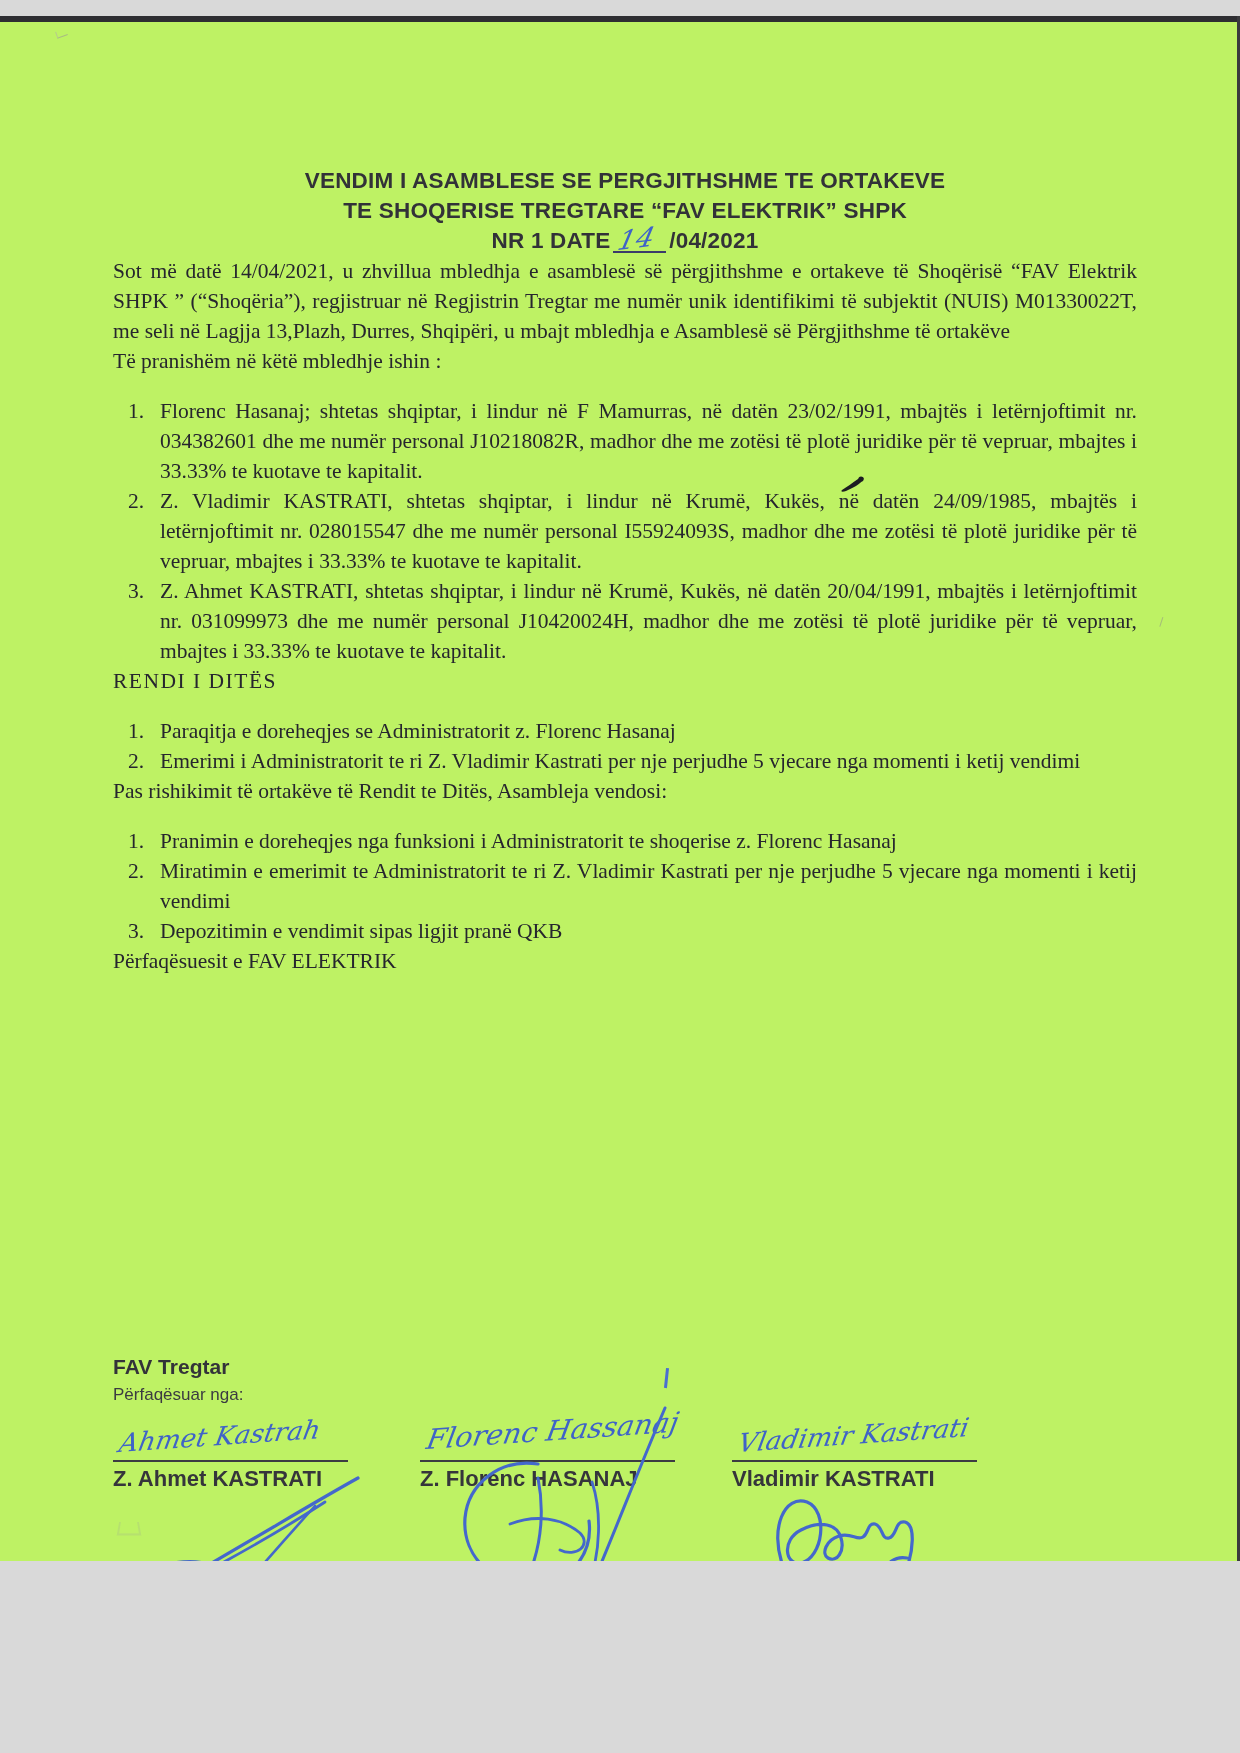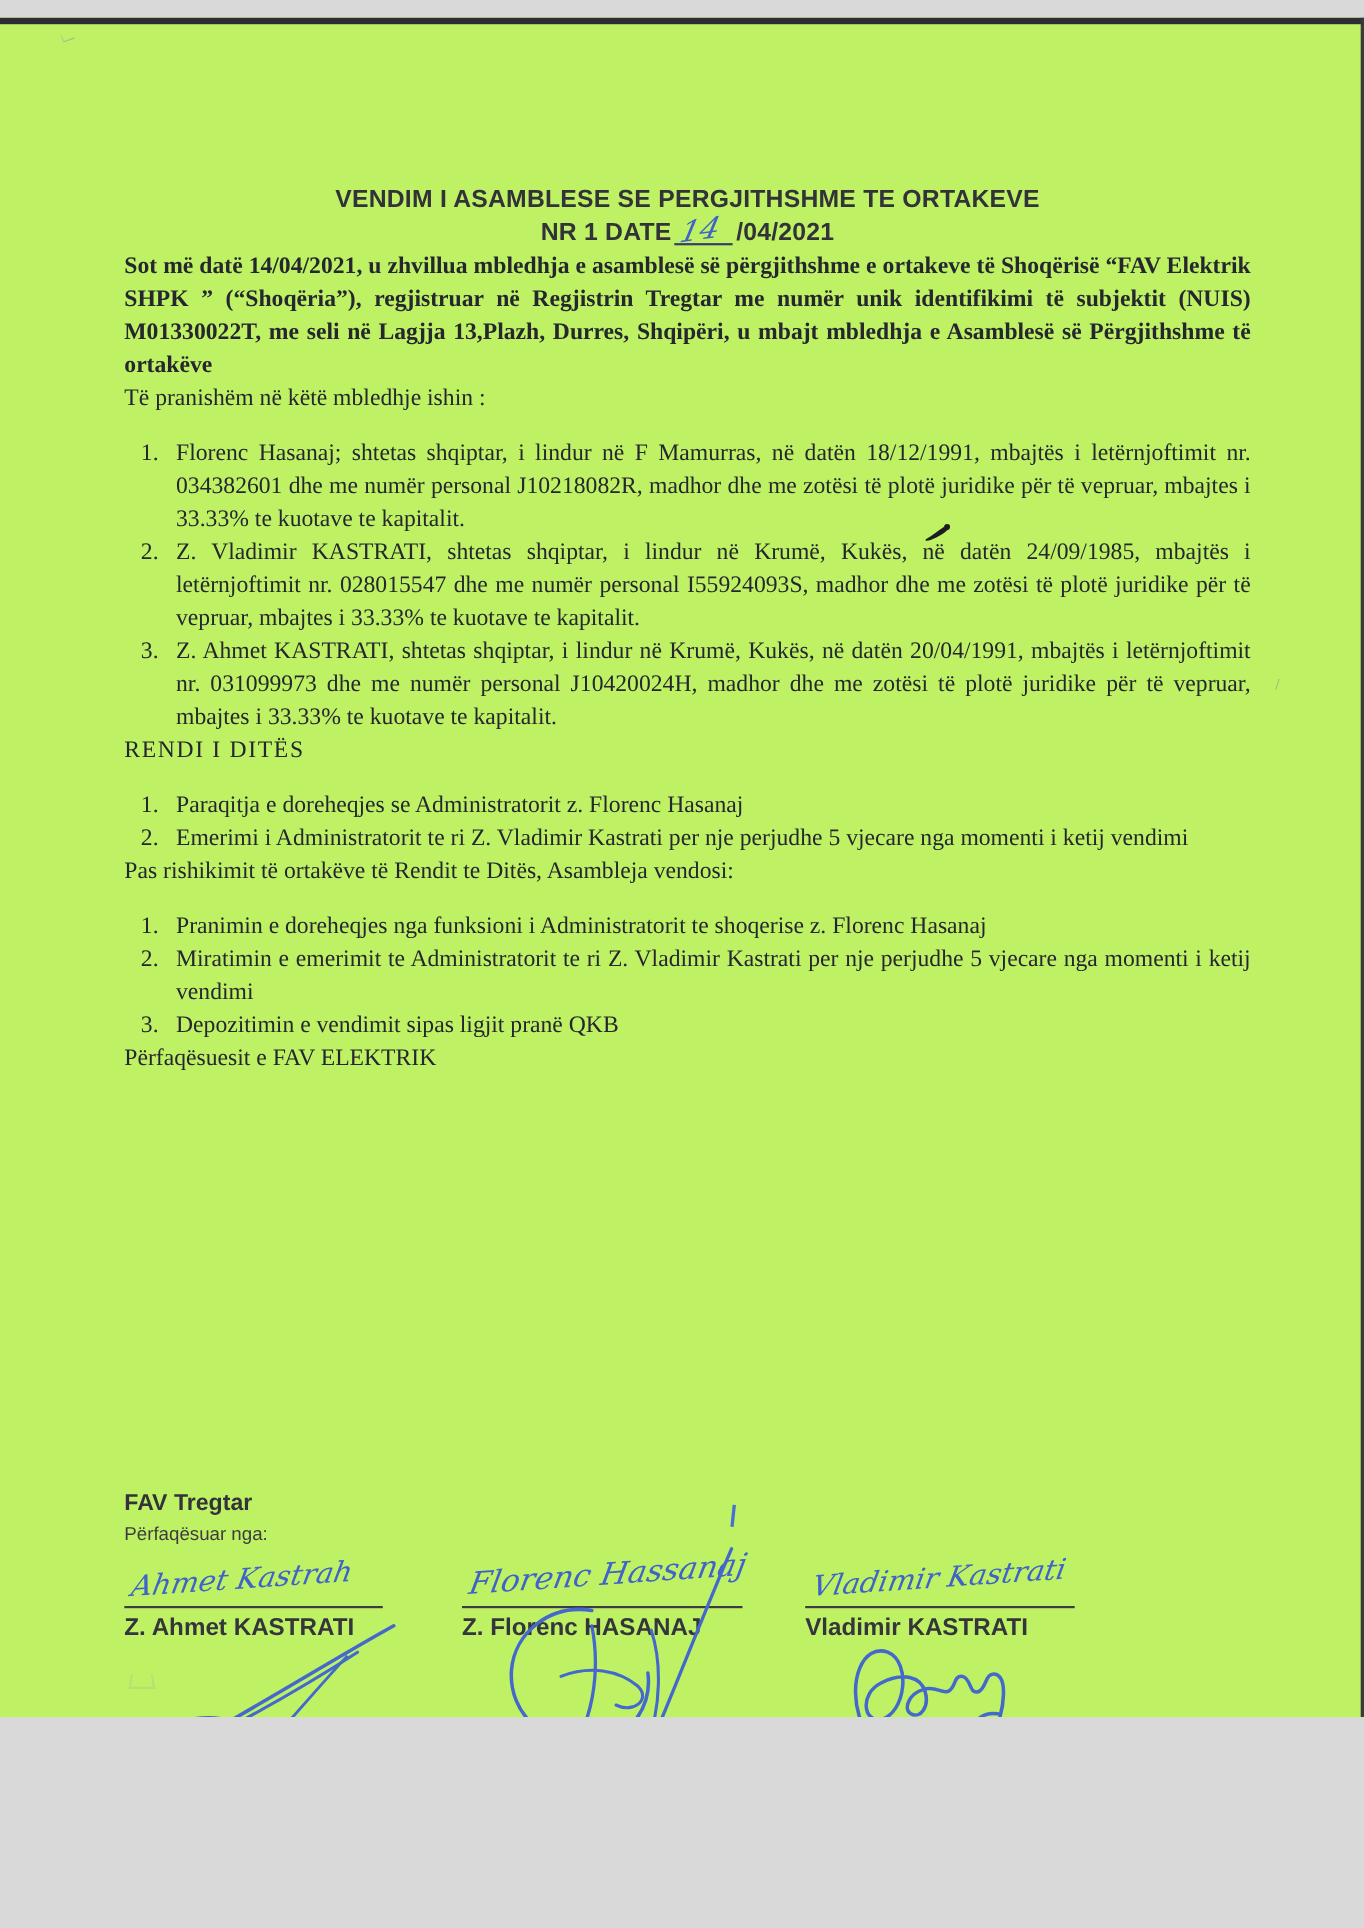--- a/index.html
+++ b/index.html
@@ -27,21 +27,21 @@
 
   .content{position:relative;padding:150px 103px 0 113px;}
 
   .title{font-family:"Liberation Sans",sans-serif;font-weight:bold;
     font-size:22.5px;line-height:30px;text-align:center;color:#323238;letter-spacing:.2px;}
   .date-hand{display:inline-block;border-bottom:2px solid #3b3b6a;padding:0 12px 1px 6px;margin:0 3px;line-height:18px;}
   .hand{color:#3f63c8;font-family:"DejaVu Serif",serif;font-style:italic;}
   .date-hand .hand{display:inline-block;font-size:27px;font-weight:normal;transform:skewX(-20deg) rotate(-8deg);}
 
   p.body{font-size:21.5px;line-height:30px;text-align:justify;margin:0;}
-  .intro{margin-top:13px;font-weight:bold;}
+  .intro{margin-top:13px;}
   .present-heading{margin-top:27px;text-align:left;}
   ol{list-style:none;margin:0;padding:0;}
   ol.doc-list{counter-reset:li;margin-top:20px;}
   ol.doc-list>li{counter-increment:li;position:relative;padding-left:47px;
     font-size:21.5px;line-height:30px;text-align:justify;}
   ol.doc-list>li::before{content:counter(li) ".";position:absolute;left:15px;top:0;}
   .caps-heading{margin-top:70px;font-size:22px;letter-spacing:1.5px;text-align:left;}
   .agenda-list{margin-top:23px;}
   .lead{margin-top:28px;text-align:left;}
   .decision-list{margin-top:20px;}
@@ -75,31 +75,32 @@
 
   <div class="scan-top"></div>
   <div class="scan-right"></div>
   <div class="pencil-mark"></div>
   <div class="margin-mark"></div>
 
   <div class="content">
 
     <div class="title">
       <div>VENDIM I ASAMBLESE SE PERGJITHSHME TE ORTAKEVE</div>
+      <div>TE SHOQERISE TREGTARE “FAV ELEKTRIK” SHPK</div>
       <div>
         <span>NR 1 DATE</span><span class="date-hand"><span class="hand">14</span></span><span>/04/2021</span>
       </div>
     </div>
 
     <p class="body intro">Sot më datë 14/04/2021, u zhvillua mbledhja e asamblesë së përgjithshme e ortakeve të Shoqërisë “FAV Elektrik SHPK ” (“Shoqëria”), regjistruar në Regjistrin Tregtar me numër unik identifikimi të subjektit (NUIS) M01330022T, me seli në Lagjja 13,Plazh, Durres, Shqipëri, u mbajt mbledhja e Asamblesë së Përgjithshme të ortakëve</p>
 
     <p class="body present-heading">Të pranishëm në këtë mbledhje ishin :</p>
 
     <ol class="doc-list">
-      <li>Florenc Hasanaj; shtetas shqiptar, i lindur në F Mamurras, në datën 18/12/1991, mbajtës i letërnjoftimit nr. 034382601 dhe me numër personal J10218082R, madhor dhe me zotësi të plotë juridike për të vepruar, mbajtes i 33.33% te kuotave te kapitalit.</li>
+      <li>Florenc Hasanaj; shtetas shqiptar, i lindur në F Mamurras, në datën 23/02/1991, mbajtës i letërnjoftimit nr. 034382601 dhe me numër personal J10218082R, madhor dhe me zotësi të plotë juridike për të vepruar, mbajtes i 33.33% te kuotave te kapitalit.</li>
       <li>Z. Vladimir KASTRATI, shtetas shqiptar, i lindur në Krumë, Kukës, në datën 24/09/1985, mbajtës i letërnjoftimit nr. 028015547 dhe me numër personal I55924093S, madhor dhe me zotësi të plotë juridike për të vepruar, mbajtes i 33.33% te kuotave te kapitalit.</li>
       <li>Z. Ahmet KASTRATI, shtetas shqiptar, i lindur në Krumë, Kukës, në datën 20/04/1991, mbajtës i letërnjoftimit nr. 031099973 dhe me numër personal J10420024H, madhor dhe me zotësi të plotë juridike për të vepruar, mbajtes i 33.33% te kuotave te kapitalit.</li>
     </ol>
 
     <p class="body caps-heading">RENDI I  DITËS</p>
 
     <ol class="doc-list agenda-list">
       <li>Paraqitja e doreheqjes se Administratorit z. Florenc Hasanaj</li>
       <li>Emerimi i Administratorit te ri Z. Vladimir Kastrati per nje perjudhe 5 vjecare nga momenti i ketij vendimi</li>
     </ol>

